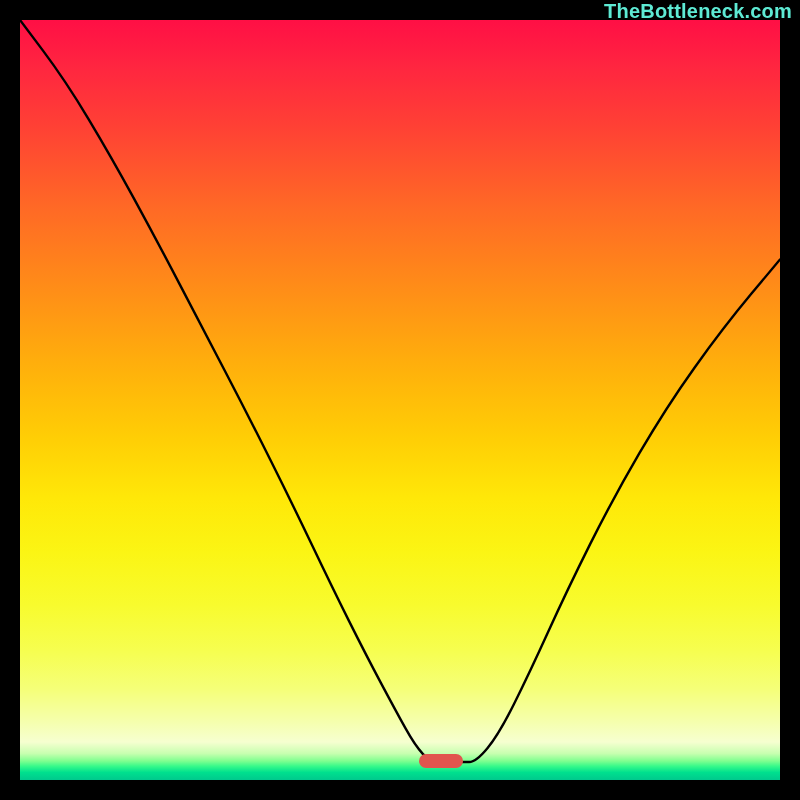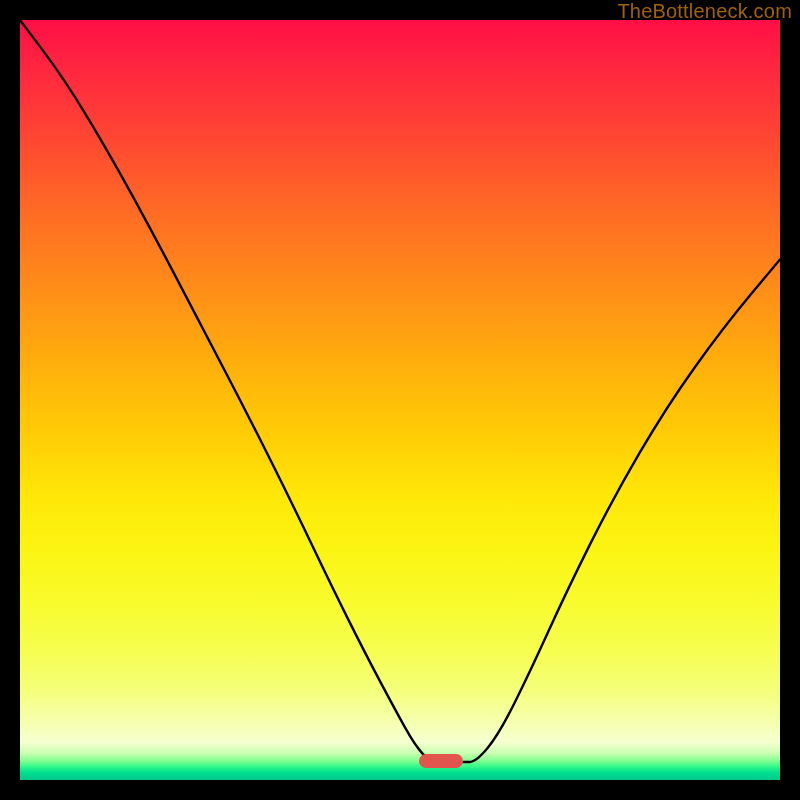--- a/index.html
+++ b/index.html
@@ -58,23 +58,23 @@
   
   .marker {
     position: absolute;
     border-radius: 8px;
   }
   
   .watermark {
     position: absolute;
     top: 0px;
     right: 8px;
-    color: #a16207;
+    color: #5eead4;
     font-size: 20px;
-    font-weight: 400;
+    font-weight: 700;
     letter-spacing: 0.2px;
   }
   
   .curve {
     position: absolute;
     left: 0;
     top: 0;
     width: 100%;
     height: 100%;
   }

